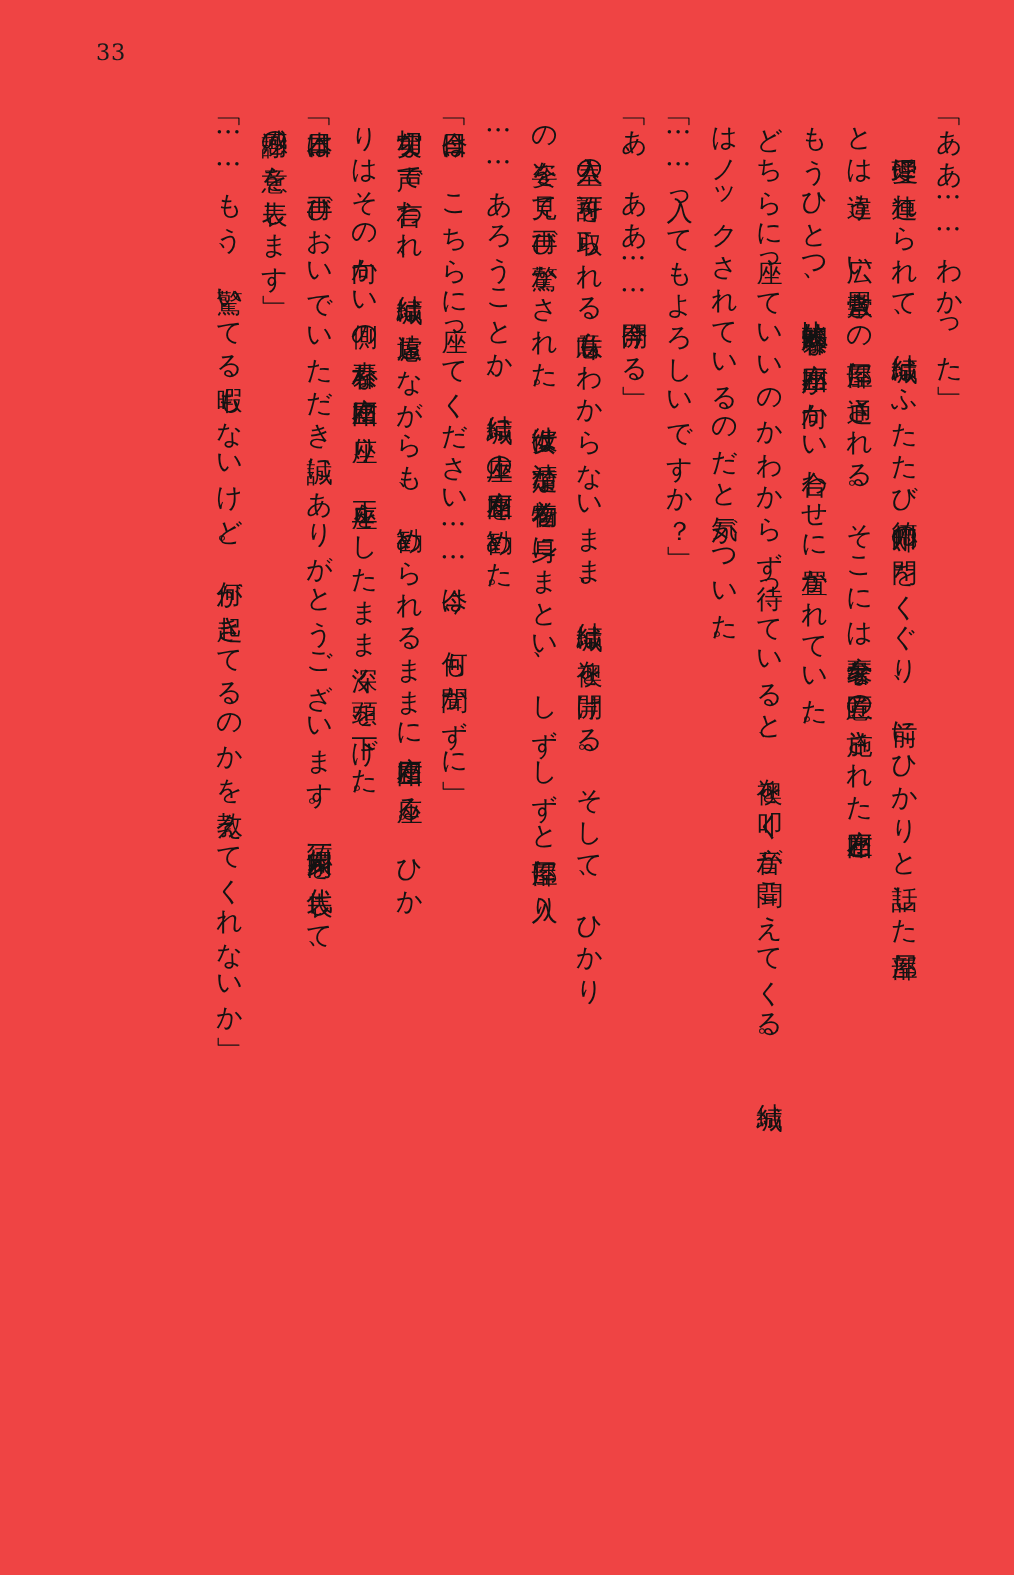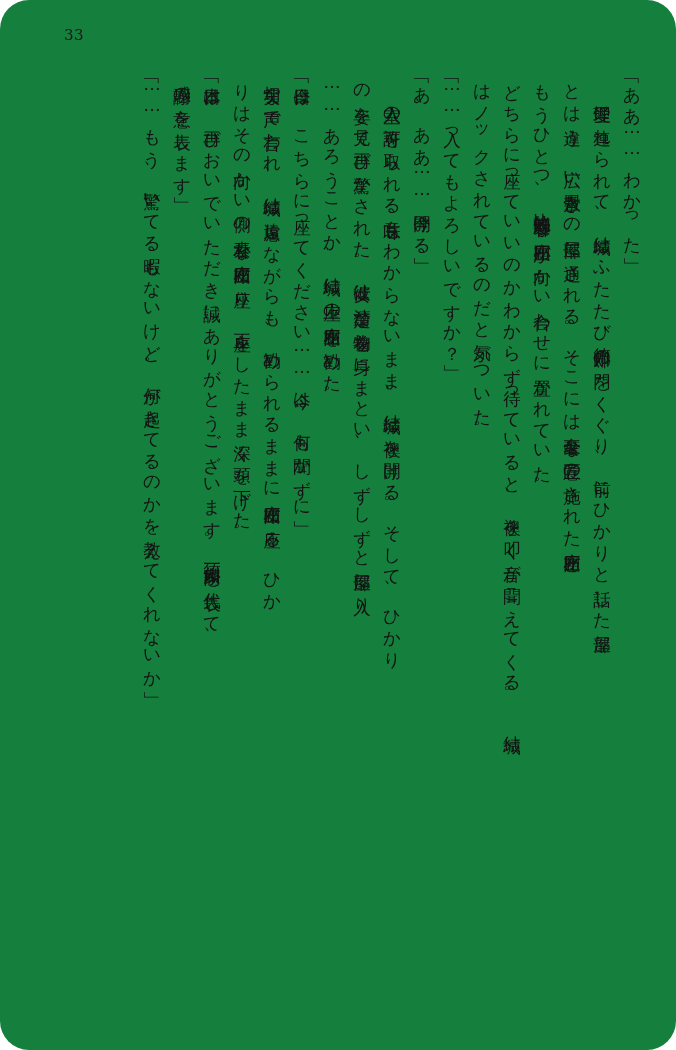--- a/index.html
+++ b/index.html
@@ -15,22 +15,21 @@
     color: #111111;
     overflow: hidden;
   }
 
   #page {
     position: absolute;
     left: 0;
     top: 0;
     width: 676px;
     height: 1050px;
-    background: #15803d;
-    border-radius: 29px;
+    background: #ef4444;
   }
 
   
   #page-number {
     position: absolute;
     left: 64px;
     top: 26px;
     font-size: 15px;
     font-family: "DejaVu Serif", "Liberation Serif", serif;
     color: #1a1a1a;

